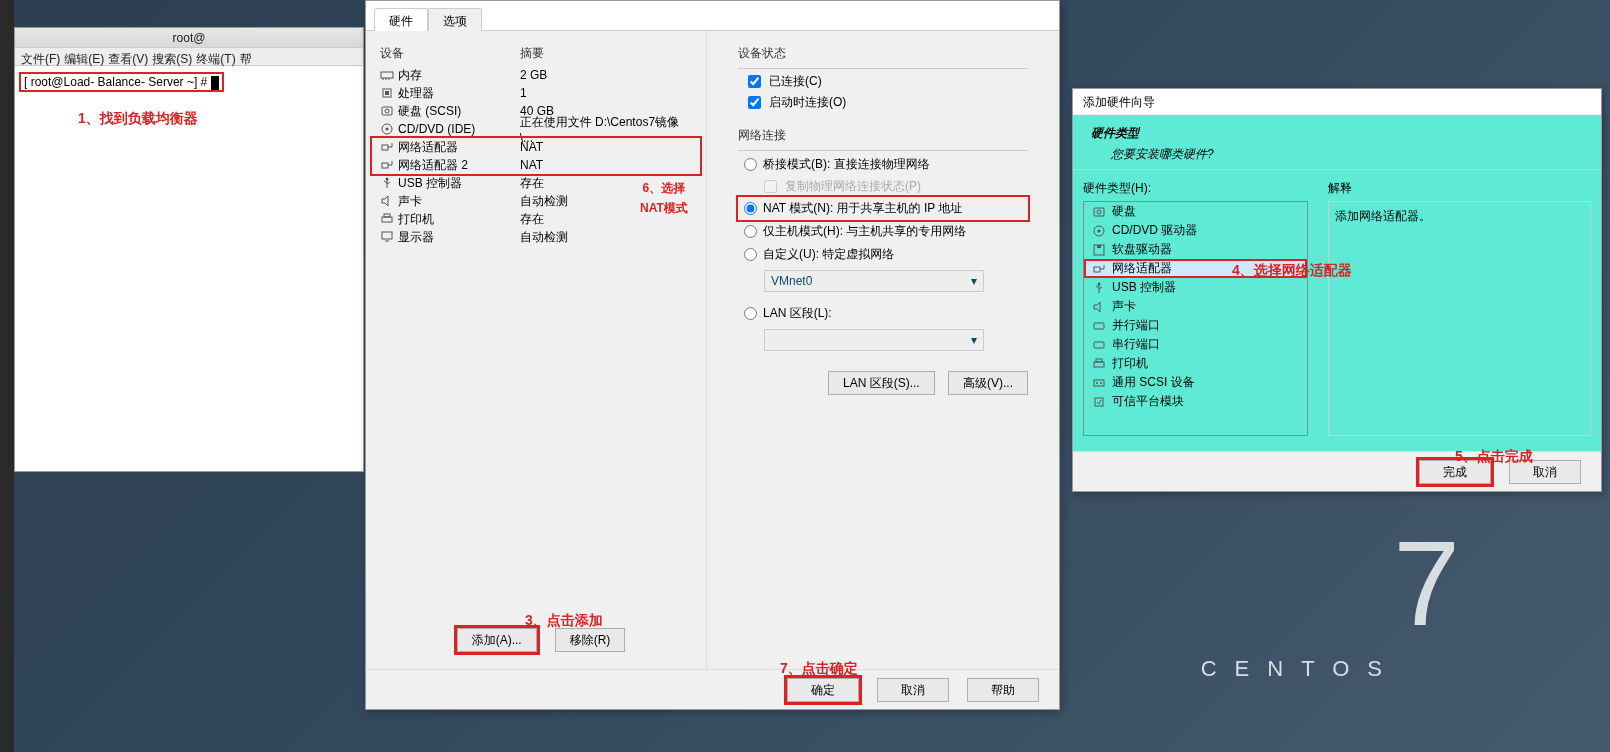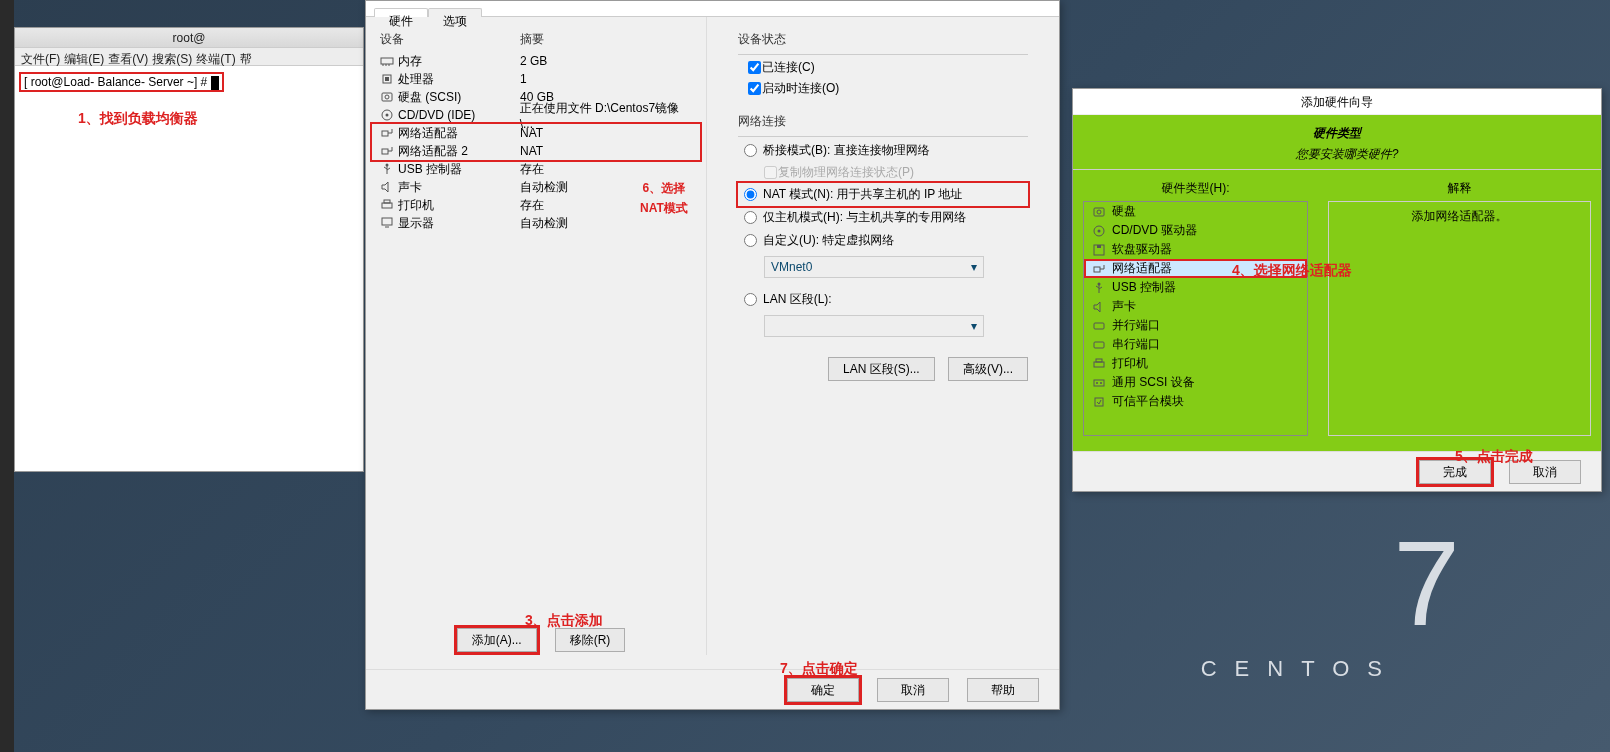--- a/index.html
+++ b/index.html
@@ -17,46 +17,46 @@
 .terminal-title { background: linear-gradient(#e8e8e8,#d8d8d8); height: 20px; text-align: center; line-height: 20px; font-size: 12px; color:#222; border-bottom: 1px solid #ccc; }
 .terminal-menu { background: #ededed; height: 18px; display: flex; gap: 4px; padding: 0 6px; border-bottom: 1px solid #ccc; }
 .terminal-menu span { line-height: 22px; font-size: 12px; color: #222; }
 .terminal-body { background: #fff; height: calc(100% - 42px); padding: 6px 4px; }
 .prompt-box { border: 2px solid #d22; display: inline-block; padding: 0 3px; font-family: monospace; font-size: 13px; }
 .prompt-box .cursor { display:inline-block; width:8px; height:14px; background:#000; vertical-align:middle; margin-left:4px;}
 .annot { color: #d22; font-weight: bold; font-size: 14px; position: absolute; }
 
 
 .settings { position: absolute; left: 365px; top: 0; width: 695px; height: 710px; background: #f0f0f0; border: 1px solid #999; box-shadow: 2px 2px 8px rgba(0,0,0,.3); }
-.tabs { height: 16px; border-bottom: 1px solid #ccc; background:#fff; display:flex; padding-top:6px; padding-left:8px; gap:0; }
+.tabs { height: 30px; border-bottom: 1px solid #ccc; background:#fff; display:flex; padding-top:6px; padding-left:8px; gap:0; }
 .tab { padding: 4px 14px; background:#fff; border:1px solid #ccc; border-bottom:none; border-top-left-radius:2px; border-top-right-radius:2px; position:relative; top:1px; font-size:12px;}
 .tab.inactive { background:#f0f0f0; }
 .settings-body { display:flex; height: calc(100% - 30px - 40px); }
 .hw-list-pane { width: 340px; padding: 10px 6px; }
 .hw-head { display:flex; font-size:12px; color:#333; padding: 4px 8px; }
 .hw-head .c1{ width: 140px; }
 .hw-row { display:flex; padding: 1px 8px; align-items:center; height:18px;}
 .hw-row .c1{ width: 140px; display:flex; align-items:center; gap:4px; }
 .hw-icon { width:14px; height:14px; display:inline-block; }
 .hw-right-pane { flex:1; padding: 14px 31px; border-left: 1px solid #ddd; }
 .grp-title { font-size:12px; color:#333; margin-bottom:6px; }
 .grp { border-top: 1px solid #ccc; padding-top:2px; margin-bottom:14px; }
-.chk { display:flex; align-items:center; gap:1px; padding:2px 10px; font-size:12px;}
+.chk { display:flex; align-items:center; gap:8px; padding:2px 10px; font-size:12px;}
 .rad { display:flex; align-items:center; gap:6px; padding:3px 6px; font-size:12px;}
 .rad.hl { outline: 2px solid #d22; }
 .rad input, .chk input { margin:0; }
 .sub { padding-left: 26px; font-size:12px; color:#888; }
 .sel { width: 220px; height:22px; margin: 4px 0 10px 26px; background:#eee; border:1px solid #ccc; color:#0c4a6e; padding:0 6px; display:flex; align-items:center; justify-content:space-between;}
 .btn { display:inline-flex; align-items:center; justify-content:center; height:24px; padding:0 14px; background:#e9e9e9; border:1px solid #adadad; font-size:12px; cursor:pointer; }
 .btn.hl { outline: 3px solid #d22; }
 .hw-footer { display:flex; justify-content:center; gap:18px; padding: 8px 0 12px; }
 .dlg-footer { position:absolute; bottom:0; left:0; right:0; height:40px; display:flex; justify-content:flex-end; gap:18px; padding:8px 20px; border-top:1px solid #ddd; background:#f0f0f0;}
 
 
-.wizard { position:absolute; left:1072px; top:88px; width:530px; height:404px; background:#84cc16; border:1px solid #999; box-shadow:2px 2px 8px rgba(0,0,0,.3);text-align:center;}
+.wizard { position:absolute; left:1072px; top:88px; width:530px; height:404px; background:#5eead4; border:1px solid #999; box-shadow:2px 2px 8px rgba(0,0,0,.3);}
 .wiz-title { height:26px; line-height:26px; padding:0 10px; font-size:12px; border-bottom:1px solid #eee; background:#fff;}
 .wiz-banner { padding: 10px 18px 6px; border-bottom: 1px solid #ccc; font-style: italic;}
 .wiz-banner .h { font-size:12px; font-weight:bold;}
 .wiz-banner .s { font-size:12px; padding-left:20px; padding-top:4px; }
 .wiz-body { display:flex; height: calc(100% - 26px - 54px - 40px);}
 .wiz-left { width:245px; padding:6px 10px; }
 .wiz-left-label { font-size:12px; padding:4px 0;}
 .wiz-list { border:1px solid #888; height: 235px; overflow:auto; }
 .wiz-item { padding:2px 8px; display:flex; align-items:center; gap:6px; font-size:12px; height:19px;}
 .wiz-item.sel-item { background:#cde8ff; border:2px solid #d22; padding:0 6px;}

